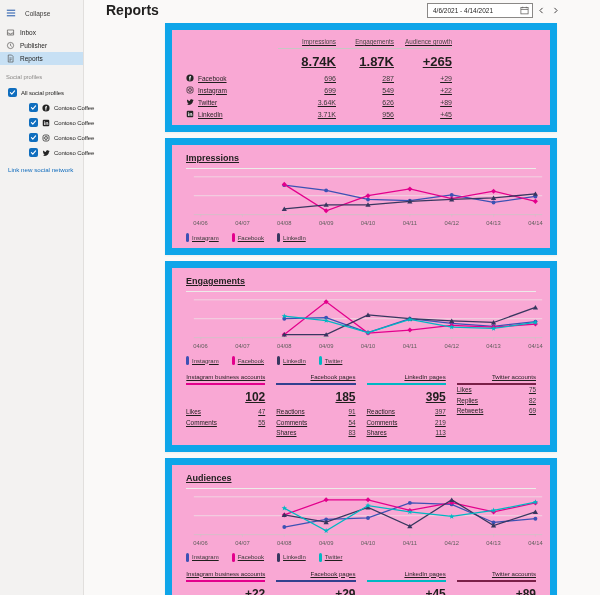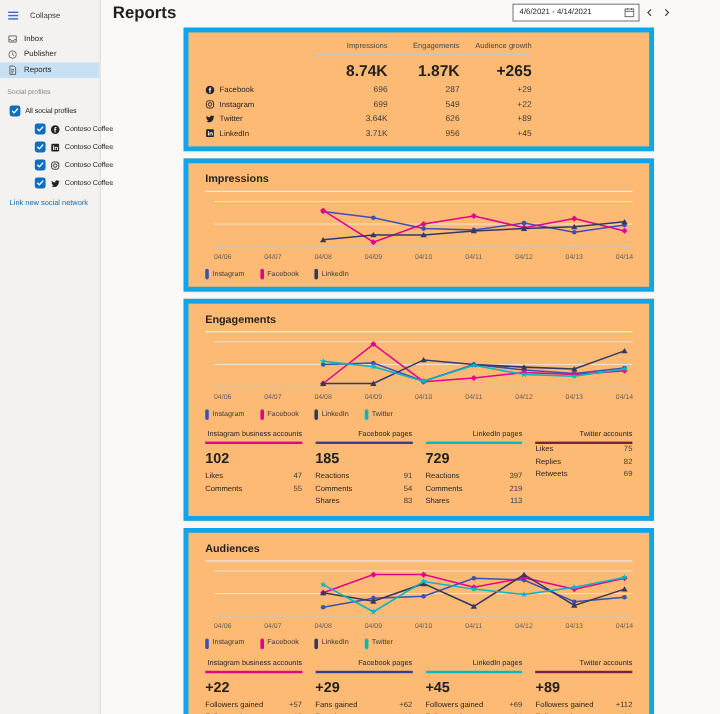--- a/index.html
+++ b/index.html
@@ -1,21 +1,21 @@
 <!DOCTYPE html>
 <html><head>
 <meta charset="utf-8">
 <style>
   * { box-sizing: border-box; margin: 0; padding: 0; }
   html,body { width:600px; height:595px; }
   body {
     font-family: "Liberation Sans", "DejaVu Sans", sans-serif;
     color:#201f1e; background:#faf9f8; overflow:hidden;
   }
-  .app { display:flex; width:569px; height:595px; overflow:hidden; }
+  .app { display:flex; width:569px; height:595px; overflow:hidden;gap:12px; }
 
   
   .sidebar { width:84px; min-width:84px; background:#f3f2f1; border-right:1px solid #e1dfdd;
              display:flex; flex-direction:column; }
   .collapse-row { display:flex; align-items:center; gap:9px; height:26px; padding-left:6px; cursor:pointer; }
   .hamburger { width:10px; height:10px; color:#3e6db5; display:inline-flex; }
   .hamburger svg { width:100%; height:100%; }
   .collapse-label { font-size:6.5px; color:#3b3a39; }
   .nav-item { display:flex; align-items:center; gap:5px; height:13px; padding-left:6px; cursor:pointer; }
   .nav-item.selected { background:#c7e0f4; }
@@ -40,42 +40,42 @@
   .date-wrap { display:flex; align-items:center; gap:3px; }
   .date-input { display:flex; align-items:center; justify-content:space-between; width:106px; height:15px;
                 border:1px solid #8a8886; background:#fff; font-size:6.5px; padding:0 3px 0 5px; cursor:pointer; }
   .cal { width:9px; height:9px; display:inline-flex; color:#605e5c; }
   .cal svg { width:100%; height:100%; }
   .chev { background:none; border:none; width:11px; height:15px; display:flex; align-items:center;
           justify-content:center; padding:0; cursor:pointer; color:#3b3a39; }
   .chev svg { width:7px; height:7px; }
 
   .content { width:392px; margin-left:69px; padding-top:5px; }
-  .card { background:#fdba74; border:4px solid #0ea5e9; box-shadow:0 1px 2px rgba(0,0,0,.05); margin-bottom:6px; }
+  .card { background:#f9a8d4; border:7px solid #0ea5e9; box-shadow:0 1px 2px rgba(0,0,0,.05); margin-bottom:6px;text-decoration:underline; }
 
   
   .summary-card { padding:8px 98px 5px 14px; }
   .sum-grid { display:grid; grid-template-columns:92px 1fr 1fr 1fr; align-items:center; }
   .sum-hdr { font-size:6.3px; color:#484644; text-align:right; padding-bottom:3px; border-bottom:1px solid #c8c6c4; }
   .sum-hdr.empty { border-bottom:none; }
   .sum-total { font-size:13px; font-weight:bold; text-align:right; padding:5px 0 3px; color:#201f1e; }
   .sum-label { display:flex; align-items:center; gap:4px; font-size:6.5px; height:12px; }
   .sum-val { font-size:7px; color:#3b3a39; text-align:right; }
 
   
   .section-card { padding:5px 14px 6px; }
   .section-title { font-size:9px; font-weight:bold; padding:3px 0 5px; border-bottom:1px solid #edebe9; margin-bottom:3px; }
   .chart { display:block; width:364px; height:60px; }
   .legend { display:flex; gap:13px; align-items:center; margin-top:1px; }
   .legend-item { display:flex; align-items:center; gap:3px; font-size:6px; color:#3b3a39; cursor:pointer; }
   .legend-bar { width:3px; height:9px; border-radius:2px; display:inline-block; }
 
   .stats { display:grid; grid-template-columns:repeat(4,1fr); column-gap:11px; margin-top:8px; }
   .stat-hdr { font-size:6.1px; color:#201f1e; text-align:right; padding-bottom:3px; border-bottom:2px solid; }
-  .stat-total { font-size:12px; font-weight:bold; padding:5px 0 3px; color:#201f1e; }
+  .stat-total { font-size:12px; font-weight:bold; text-align:right; padding:5px 0 3px; color:#201f1e; }
   .metric { display:flex; justify-content:space-between; font-size:6.4px; line-height:10.5px; }
   .metric .m-label { color:#201f1e; }
   .metric .m-val { color:#3b3a39; }
 </style>
 </head>
 <body>
 
 <div class="app">
 
   <aside class="sidebar">
@@ -443,21 +443,21 @@
                 <span class="m-label">Comments</span>
                 <span class="m-val">54</span>
               </div>
               <div class="metric">
                 <span class="m-label">Shares</span>
                 <span class="m-val">83</span>
               </div>
             </div>
             <div class="stat-col">
               <div class="stat-hdr" style="border-bottom-color: rgb(0, 183, 195);">LinkedIn pages</div>
-              <div class="stat-total">729</div>
+              <div class="stat-total">395</div>
               <div class="metric">
                 <span class="m-label">Reactions</span>
                 <span class="m-val">397</span>
               </div>
               <div class="metric">
                 <span class="m-label">Comments</span>
                 <span class="m-val">219</span>
               </div>
               <div class="metric">
                 <span class="m-label">Shares</span>

